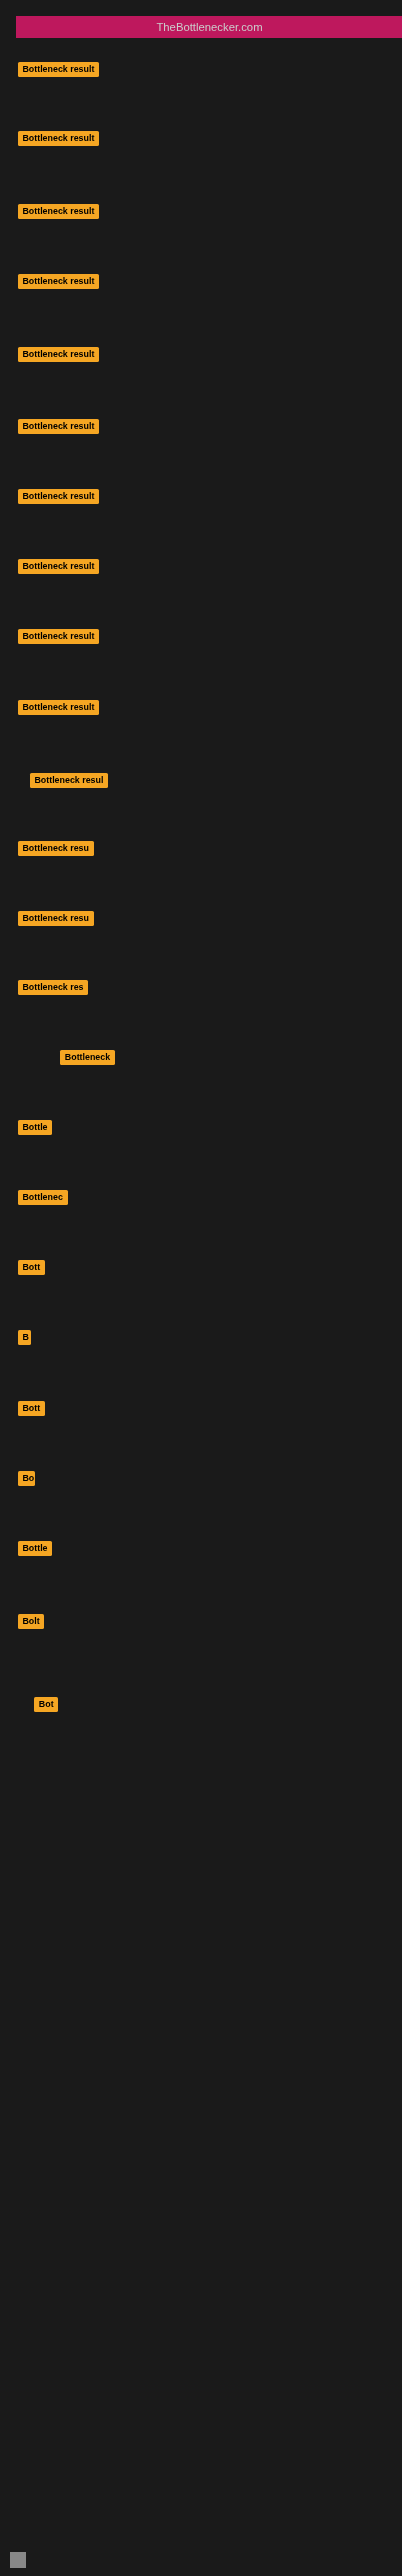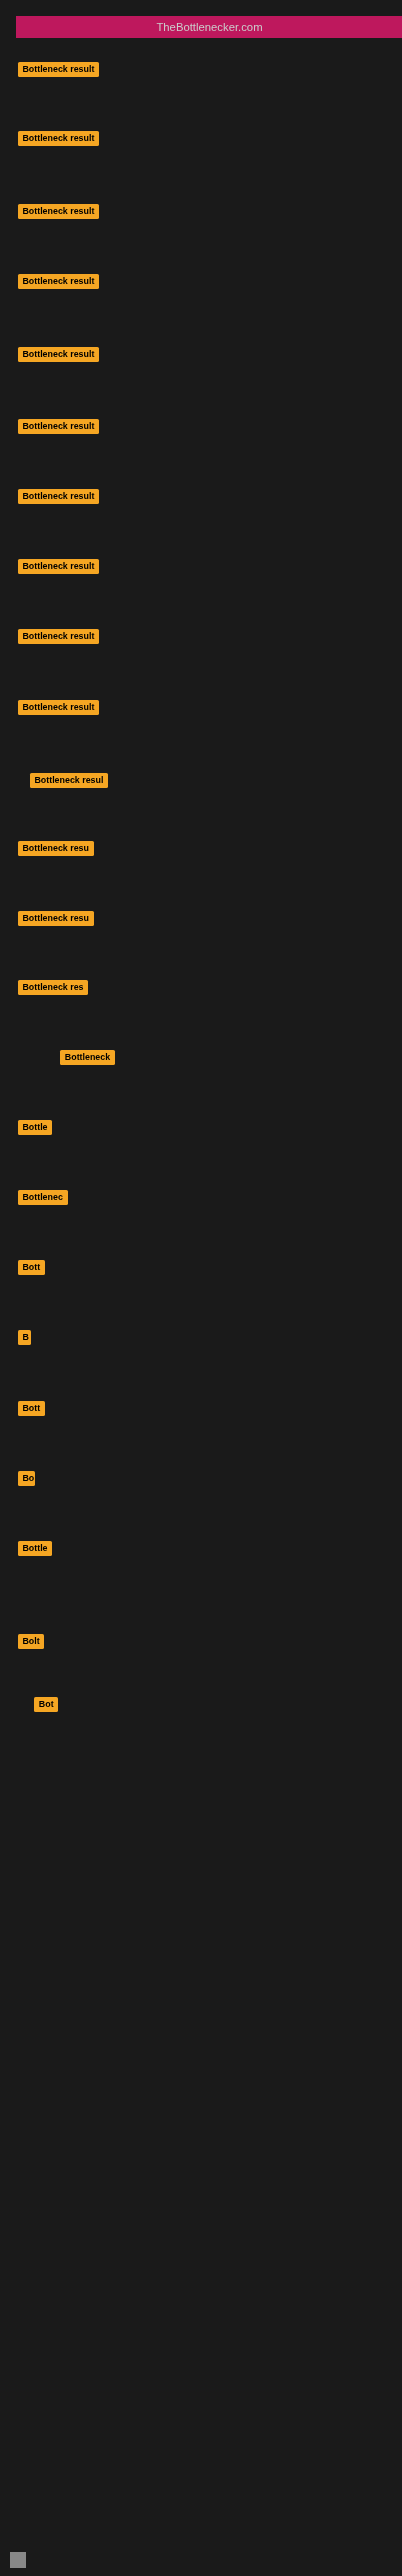--- a/index.html
+++ b/index.html
@@ -58,18 +58,18 @@
     <div class="row" style="top: 895px; left: 1.6px;"><span class="bottleneck-badge" style="max-width: 81px;">Bottleneck resu</span></div>
     <div class="row" style="top: 964px; left: 1.6px;"><span class="bottleneck-badge" style="max-width: 76px;">Bottleneck res</span></div>
     <div class="row" style="top: 1034px; left: 4px; margin-left: 40px;"><span class="bottleneck-badge" style="max-width: 64px;">Bottleneck</span></div>
     <div class="row" style="top: 1104px; left: 1.6px;"><span class="bottleneck-badge" style="max-width: 44px;">Bottle</span></div>
     <div class="row" style="top: 1174px; left: 1.6px;"><span class="bottleneck-badge" style="max-width: 56px;">Bottlenec</span></div>
     <div class="row" style="top: 1244px; left: 1.6px;"><span class="bottleneck-badge" style="max-width: 32px;">Bott</span></div>
     <div class="row" style="top: 1314px; left: 1.6px;"><span class="bottleneck-badge" style="max-width: 13px;">B</span></div>
     <div class="row" style="top: 1385px; left: 1.6px;"><span class="bottleneck-badge" style="max-width: 32px;">Bott</span></div>
     <div class="row" style="top: 1455px; left: 1.6px; text-align: right;"><span class="bottleneck-badge" style="max-width: 17.7px;">Bo</span></div>
     <div class="row" style="top: 1525px; left: 1.6px;"><span class="bottleneck-badge" style="max-width: 40px;">Bottle</span></div>
-    <div class="row" style="top: 1598px; left: 1.6px;"><span class="bottleneck-badge" style="max-width: 29px; margin-top: 20px;">Bolt</span></div>
+    <div class="row" style="top: 1598px; left: 1.6px;"><span class="bottleneck-badge" style="max-width: 29px;">Bolt</span></div>
     <div class="row" style="top: 1681px; left: 18px;"><span class="bottleneck-badge" style="max-width: 24px;">Bot</span></div>
   </div>
 
 <div style="position:absolute; bottom: 16px; left: 1.6px; width: 0.8px; height: 13px; background:#888;"></div>
 
 
 </body></html>

